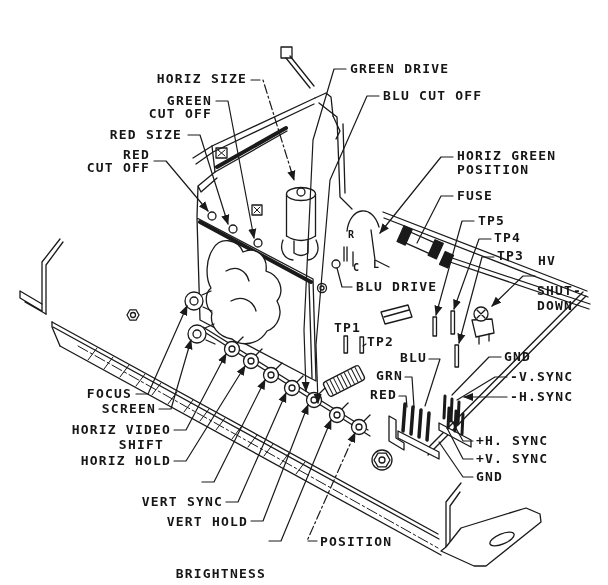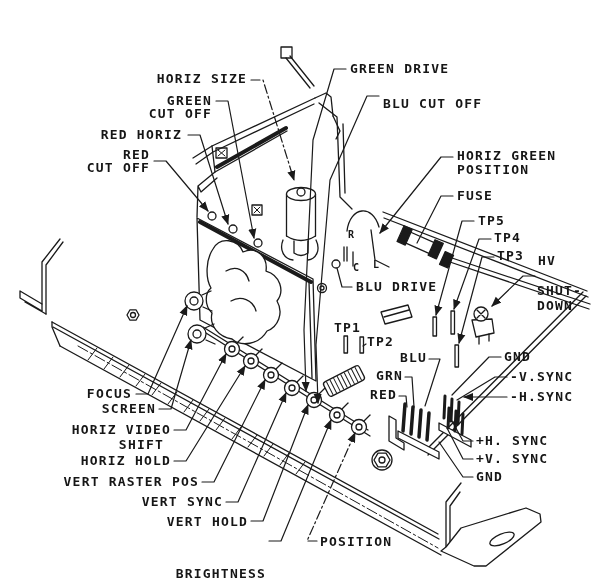--- a/index.html
+++ b/index.html
@@ -223,25 +223,25 @@
       <polyline points="251,521 263,521 308,405" marker-end="url(#arr)"></polyline>
       <polyline points="269,541 281,541 331,420" marker-end="url(#arr)"></polyline>
       <polyline points="317,541 307,541 355,433" marker-end="url(#arr)" stroke-dasharray="9 3 2 3"></polyline>
       <polyline points="366,344 363,346"></polyline>
     </g>
   </svg>
 
   <div class="lbl ra" style="right:361px;top:73px">HORIZ SIZE</div>
   <div class="lbl ra" style="right:396px;top:95px">GREEN</div>
   <div class="lbl ra" style="right:396px;top:108px">CUT OFF</div>
-  <div class="lbl ra" style="right:426px;top:129px">RED HORIZ</div>
+  <div class="lbl ra" style="right:426px;top:129px">RED SIZE</div>
   <div class="lbl ra" style="right:458px;top:149px">RED</div>
   <div class="lbl ra" style="right:458px;top:162px">CUT OFF</div>
   <div class="lbl" style="left:350px;top:63px">GREEN DRIVE</div>
-  <div class="lbl" style="left:383px;top:98px">BLU CUT OFF</div>
+  <div class="lbl" style="left:383px;top:90px">BLU CUT OFF</div>
   <div class="lbl" style="left:457px;top:150px">HORIZ GREEN</div>
   <div class="lbl" style="left:457px;top:164px">POSITION</div>
   <div class="lbl" style="left:457px;top:190px">FUSE</div>
   <div class="lbl" style="left:478px;top:215px">TP5</div>
   <div class="lbl" style="left:494px;top:232px">TP4</div>
   <div class="lbl" style="left:497px;top:250px">TP3</div>
   <div class="lbl" style="left:538px;top:255px">HV</div>
   <div class="lbl" style="left:537px;top:285px">SHUT-</div>
   <div class="lbl" style="left:537px;top:300px">DOWN</div>
   <div class="lbl" style="left:356px;top:281px">BLU DRIVE</div>
@@ -254,21 +254,20 @@
   <div class="lbl" style="left:510px;top:371px">-V.SYNC</div>
   <div class="lbl" style="left:510px;top:391px">-H.SYNC</div>
   <div class="lbl" style="left:476px;top:435px">+H. SYNC</div>
   <div class="lbl" style="left:476px;top:453px">+V. SYNC</div>
   <div class="lbl" style="left:476px;top:471px">GND</div>
   <div class="lbl ra" style="right:476px;top:388px">FOCUS</div>
   <div class="lbl ra" style="right:452px;top:403px">SCREEN</div>
   <div class="lbl ra" style="right:437px;top:424px">HORIZ VIDEO</div>
   <div class="lbl ra" style="right:444px;top:439px">SHIFT</div>
   <div class="lbl ra" style="right:437px;top:455px">HORIZ HOLD</div>
-  <div class="lbl ra" style="right:409px;top:476px">VERT RASTER POS</div>
   <div class="lbl ra" style="right:385px;top:496px">VERT SYNC</div>
   <div class="lbl ra" style="right:360px;top:516px">VERT HOLD</div>
   <div class="lbl ra" style="right:342px;top:568px">BRIGHTNESS</div>
   <div class="lbl" style="left:320px;top:536px">POSITION</div>
 
   <div class="pcb" style="left:348px;top:230px">R</div>
   <div class="pcb" style="left:353px;top:263px">C</div>
   <div class="pcb" style="left:373px;top:260px">L</div>
 
 </div>

